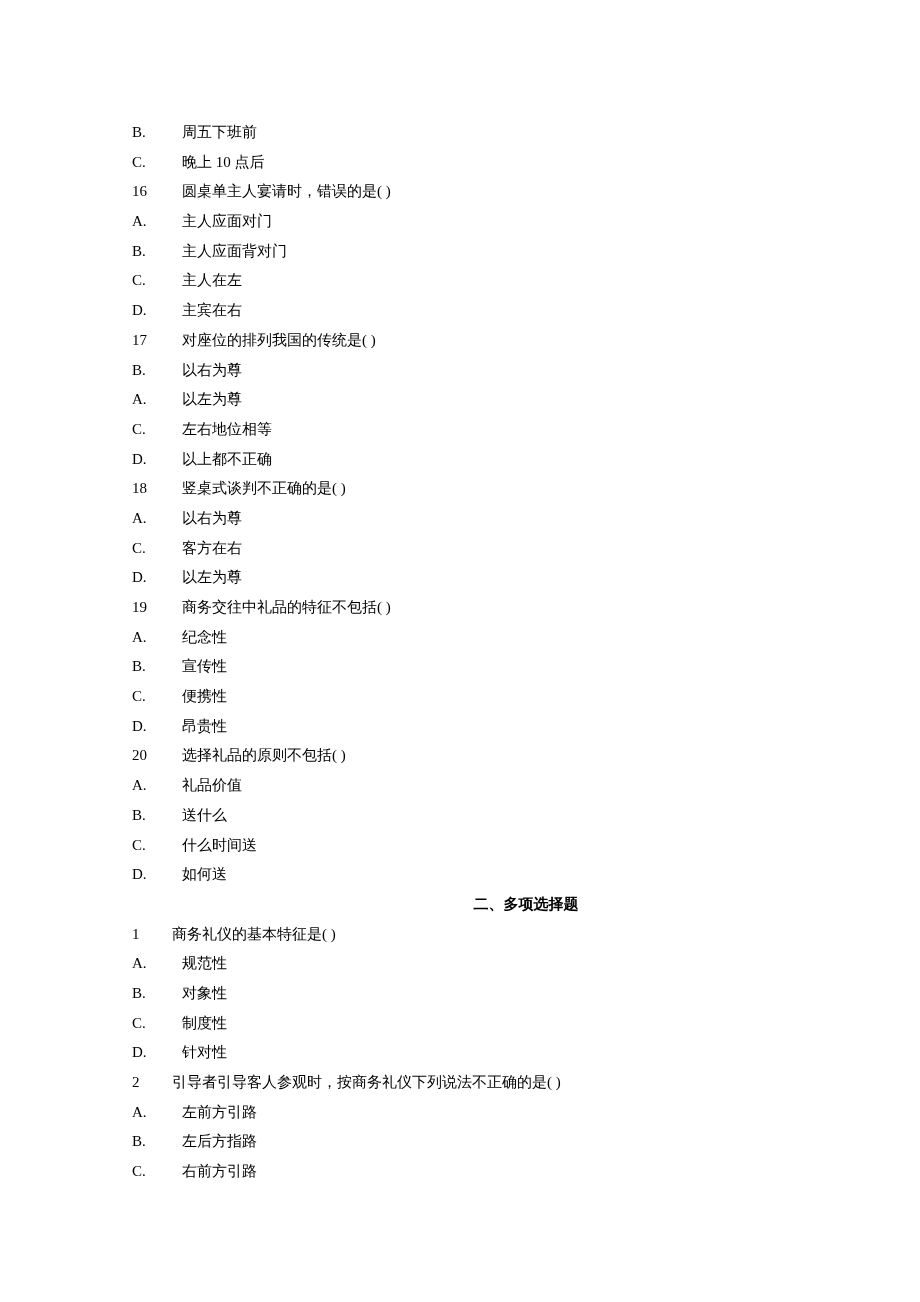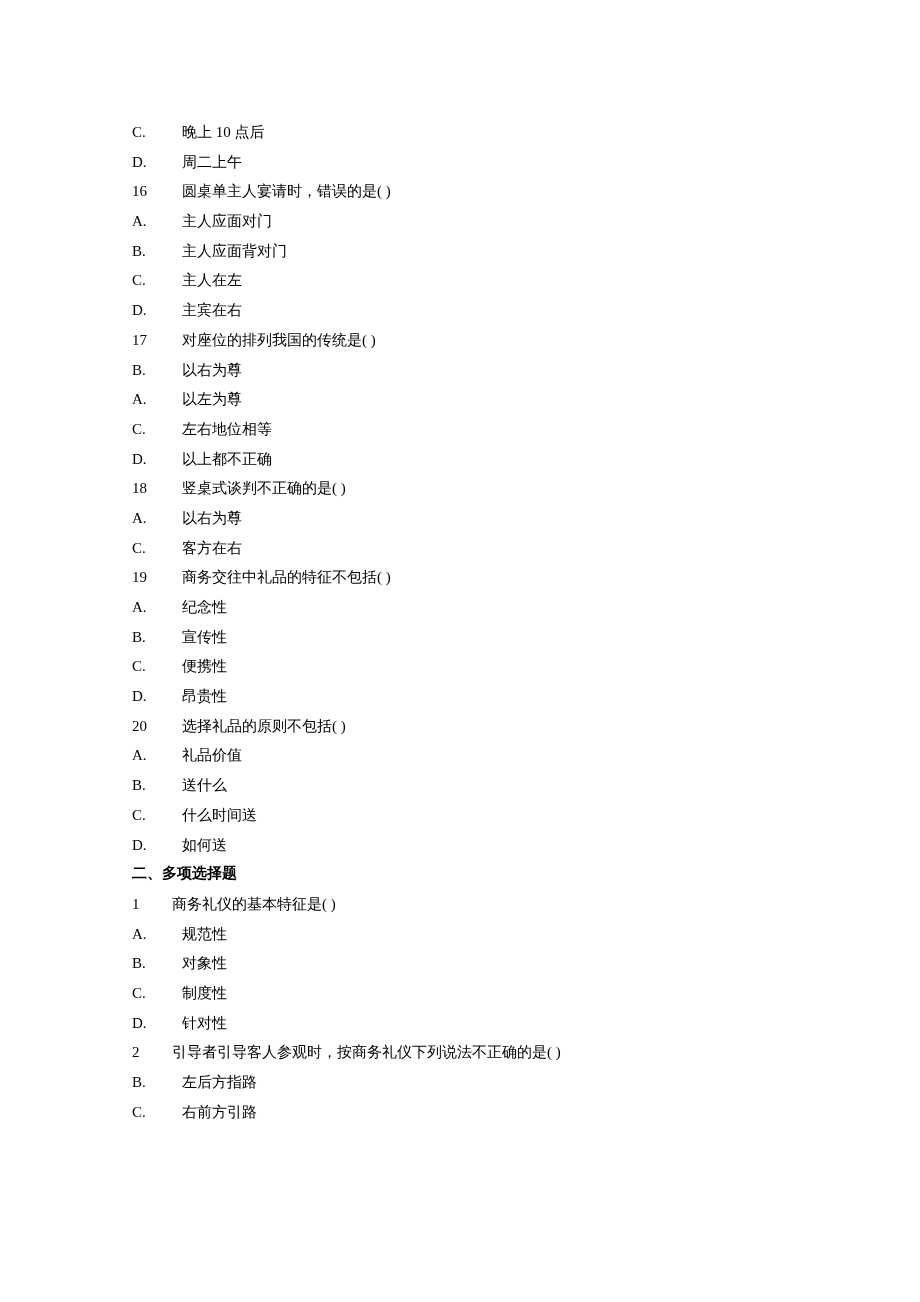--- a/index.html
+++ b/index.html
@@ -30,49 +30,51 @@
     display: inline-block;
   }
   .question-num {
     display: inline-block;
     min-width: 50px;
   }
   .question-text {
     display: inline;
   }
   .section-heading {
-    font-family: Liberation Mono, monospace;
+    font-family: Liberation Serif, serif;
     font-weight: bold;
+    text-align: center;
   }
   .q2-line {
     display: flex;
   }
   .q2-num {
     min-width: 40px;
   }
 </style>
 </head>
 <body>
 
 <div class="page" id="page-root">
+    <div class="line"><span class="option-label">B.</span><span class="option-text">周五下班前</span></div>
     <div class="line"><span class="option-label">C.</span><span class="option-text">晚上 10 点后</span></div>
-    <div class="line"><span class="option-label">D.</span><span class="option-text">周二上午</span></div>
     <div class="line"><span class="question-num">16</span><span class="question-text">圆桌单主人宴请时，错误的是(   )</span></div>
     <div class="line"><span class="option-label">A.</span><span class="option-text">主人应面对门</span></div>
     <div class="line"><span class="option-label">B.</span><span class="option-text">主人应面背对门</span></div>
     <div class="line"><span class="option-label">C.</span><span class="option-text">主人在左</span></div>
     <div class="line"><span class="option-label">D.</span><span class="option-text">主宾在右</span></div>
     <div class="line"><span class="question-num">17</span><span class="question-text">对座位的排列我国的传统是(   )</span></div>
     <div class="line"><span class="option-label">B.</span><span class="option-text">以右为尊</span></div>
     <div class="line"><span class="option-label">A.</span><span class="option-text">以左为尊</span></div>
     <div class="line"><span class="option-label">C.</span><span class="option-text">左右地位相等</span></div>
     <div class="line"><span class="option-label">D.</span><span class="option-text">以上都不正确</span></div>
     <div class="line"><span class="question-num">18</span><span class="question-text">竖桌式谈判不正确的是(   )</span></div>
     <div class="line"><span class="option-label">A.</span><span class="option-text">以右为尊</span></div>
     <div class="line"><span class="option-label">C.</span><span class="option-text">客方在右</span></div>
+    <div class="line"><span class="option-label">D.</span><span class="option-text">以左为尊</span></div>
     <div class="line"><span class="question-num">19</span><span class="question-text">商务交往中礼品的特征不包括(   )</span></div>
     <div class="line"><span class="option-label">A.</span><span class="option-text">纪念性</span></div>
     <div class="line"><span class="option-label">B.</span><span class="option-text">宣传性</span></div>
     <div class="line"><span class="option-label">C.</span><span class="option-text">便携性</span></div>
     <div class="line"><span class="option-label">D.</span><span class="option-text">昂贵性</span></div>
     <div class="line"><span class="question-num">20</span><span class="question-text">选择礼品的原则不包括(   )</span></div>
     <div class="line"><span class="option-label">A.</span><span class="option-text">礼品价值</span></div>
     <div class="line"><span class="option-label">B.</span><span class="option-text">送什么</span></div>
     <div class="line"><span class="option-label">C.</span><span class="option-text">什么时间送</span></div>
     <div class="line"><span class="option-label">D.</span><span class="option-text">如何送</span></div>
@@ -82,15 +84,16 @@
       <span class="question-text">商务礼仪的基本特征是(   )</span>
     </div>
     <div class="line"><span class="option-label">A.</span><span class="option-text">规范性</span></div>
     <div class="line"><span class="option-label">B.</span><span class="option-text">对象性</span></div>
     <div class="line"><span class="option-label">C.</span><span class="option-text">制度性</span></div>
     <div class="line"><span class="option-label">D.</span><span class="option-text">针对性</span></div>
     <div class="line q2-line">
       <span class="q2-num">2</span>
       <span class="question-text">引导者引导客人参观时，按商务礼仪下列说法不正确的是(   )</span>
     </div>
+    <div class="line"><span class="option-label">A.</span><span class="option-text">左前方引路</span></div>
     <div class="line"><span class="option-label">B.</span><span class="option-text">左后方指路</span></div>
     <div class="line"><span class="option-label">C.</span><span class="option-text">右前方引路</span></div>
   </div>
 
 </body></html>

